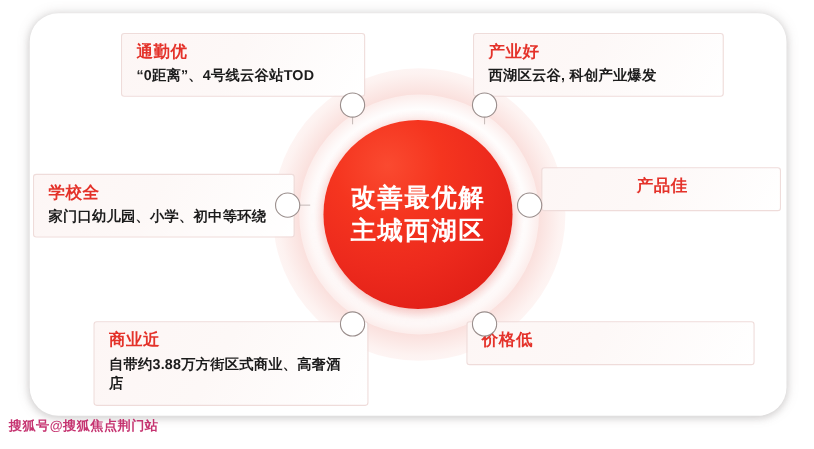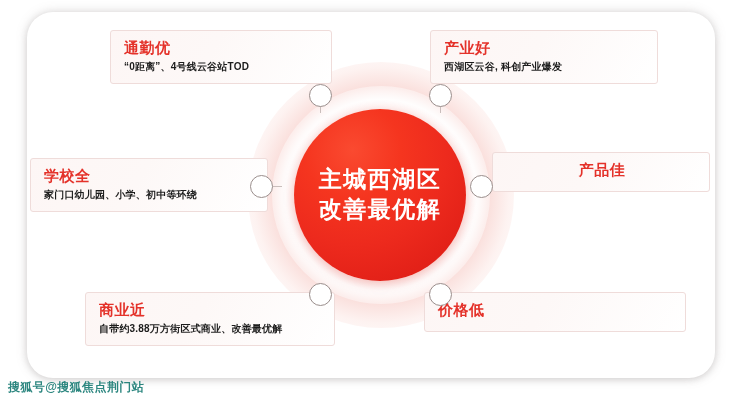--- a/index.html
+++ b/index.html
@@ -106,40 +106,40 @@
   .box .bt {
     color:#e4322a;
     font-size:15px;
     font-weight:bold;
     letter-spacing:0.5px;
     line-height:1.32;
     margin-bottom:2px;
   }
   .box .bd {
     color:#1c1c1c;
-    font-size:10px;
+    font-size:13px;
     font-weight:bold;
     line-height:1.42;
     letter-spacing:0.2px;
   }
 
   
   #box-commute  { left:110px; top:30px;  width:222px; }
   #box-industry { left:430px; top:30px;  width:228px; }
   #box-school   { left:30px;  top:158px; width:238px; }
   #box-product  { left:492px; top:152px; width:218px;text-align:center; }
   #box-business { left:85px;  top:292px; width:250px; }
   #box-price    { left:424px; top:292px; width:262px; }
 
   
   #watermark {
     position:absolute;
     left:8px; top:379px;
     font-size:12px;
-    color:#0f766e;
+    color:#be185d;
     letter-spacing:0.4px;
     opacity:0.88;
     font-weight:bold;
   }
 </style>
 </head>
 <body>
 
 <div id="stage">
 
@@ -156,22 +156,22 @@
   <div class="stem" style="left:440px; top:290px; width:1.4px; height:18px;"></div>
 
   <div class="node" style="left:309px; top:84px;"></div>
   <div class="node" style="left:429px; top:84px;"></div>
   <div class="node" style="left:250px; top:175px;"></div>
   <div class="node" style="left:470px; top:175px;"></div>
   <div class="node" style="left:309px; top:283px;"></div>
   <div class="node" style="left:429px; top:283px;"></div>
 
   <div id="hub">
+    <div class="hub-line">改善最优解</div>
     <div class="hub-line">主城西湖区</div>
-    <div class="hub-line">改善最优解</div>
   </div>
 
   <div class="box" id="box-commute">
     <div class="bt">通勤优</div>
     <div class="bd">“0距离”、4号线云谷站TOD</div>
   </div>
 
   <div class="box" id="box-industry">
     <div class="bt">产业好</div>
     <div class="bd">西湖区云谷, 科创产业爆发</div>
@@ -181,21 +181,21 @@
     <div class="bt">学校全</div>
     <div class="bd">家门口幼儿园、小学、初中等环绕</div>
   </div>
 
   <div class="box" id="box-product">
     <div class="bt">产品佳</div>
   </div>
 
   <div class="box" id="box-business">
     <div class="bt">商业近</div>
-    <div class="bd">自带约3.88万方街区式商业、改善最优解</div>
+    <div class="bd">自带约3.88万方街区式商业、高奢酒店</div>
   </div>
 
   <div class="box" id="box-price">
     <div class="bt">价格低</div>
   </div>
 
   <div id="watermark">搜狐号@搜狐焦点荆门站</div>
 
 </div>
 

